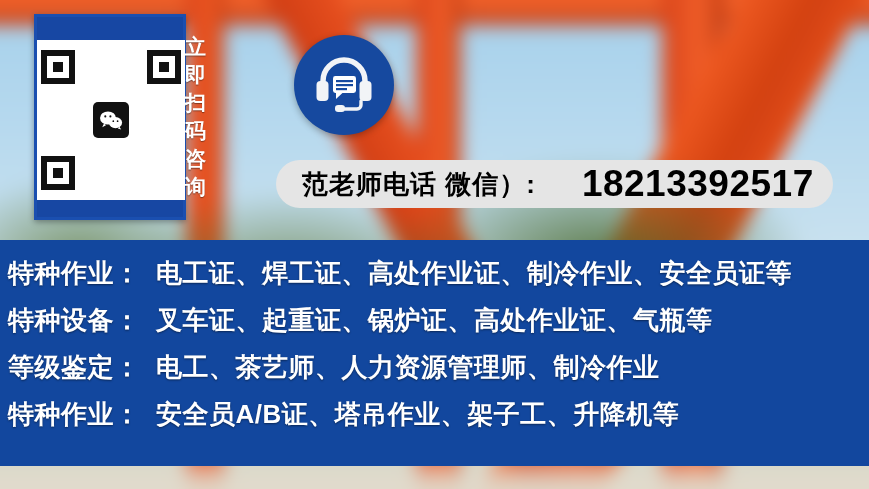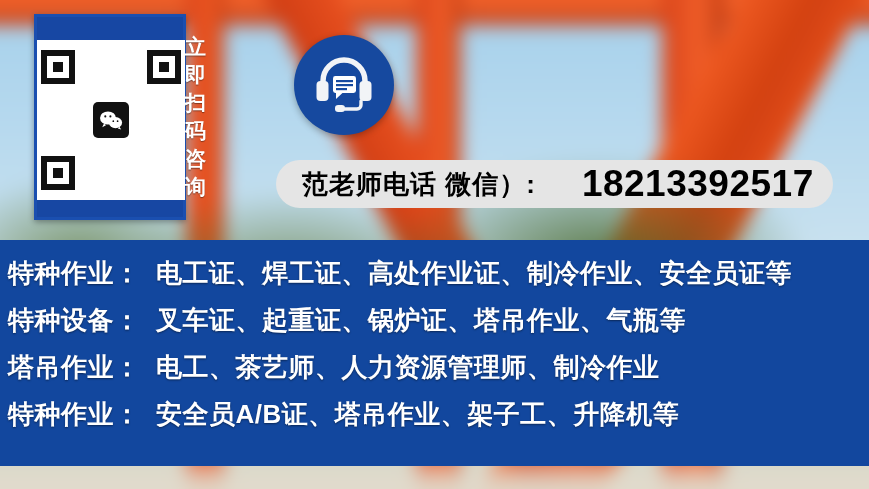--- a/index.html
+++ b/index.html
@@ -269,24 +269,24 @@
     <span class="number">18213392517</span>
   </div>
 
   <div class="info-panel">
     <div class="info-row">
       <span class="cat">特种作业：</span>
       <span class="items">电工证、焊工证、高处作业证、制冷作业、安全员证等</span>
     </div>
     <div class="info-row">
       <span class="cat">特种设备：</span>
-      <span class="items">叉车证、起重证、锅炉证、塔吊作业、气瓶等</span>
-    </div>
-    <div class="info-row">
-      <span class="cat">塔吊作业：</span>
+      <span class="items">叉车证、起重证、锅炉证、高处作业证、气瓶等</span>
+    </div>
+    <div class="info-row">
+      <span class="cat">等级鉴定：</span>
       <span class="items">电工、茶艺师、人力资源管理师、制冷作业</span>
     </div>
     <div class="info-row">
       <span class="cat">特种作业：</span>
       <span class="items">安全员A/B证、塔吊作业、架子工、升降机等</span>
     </div>
   </div>
 
 </div>
 

